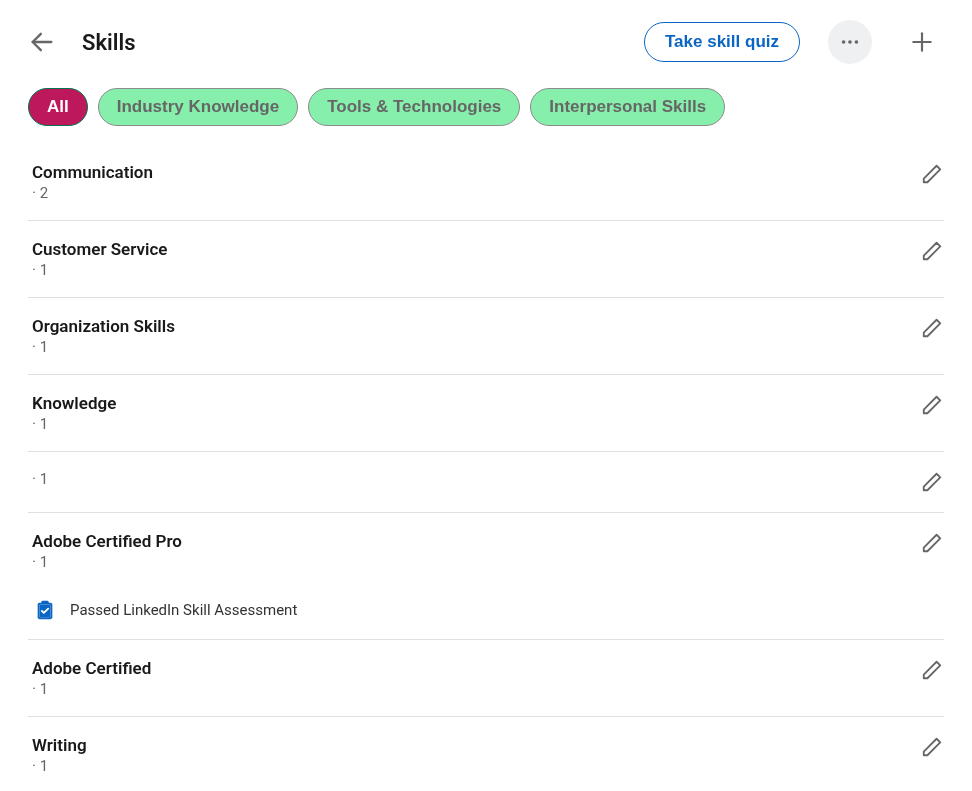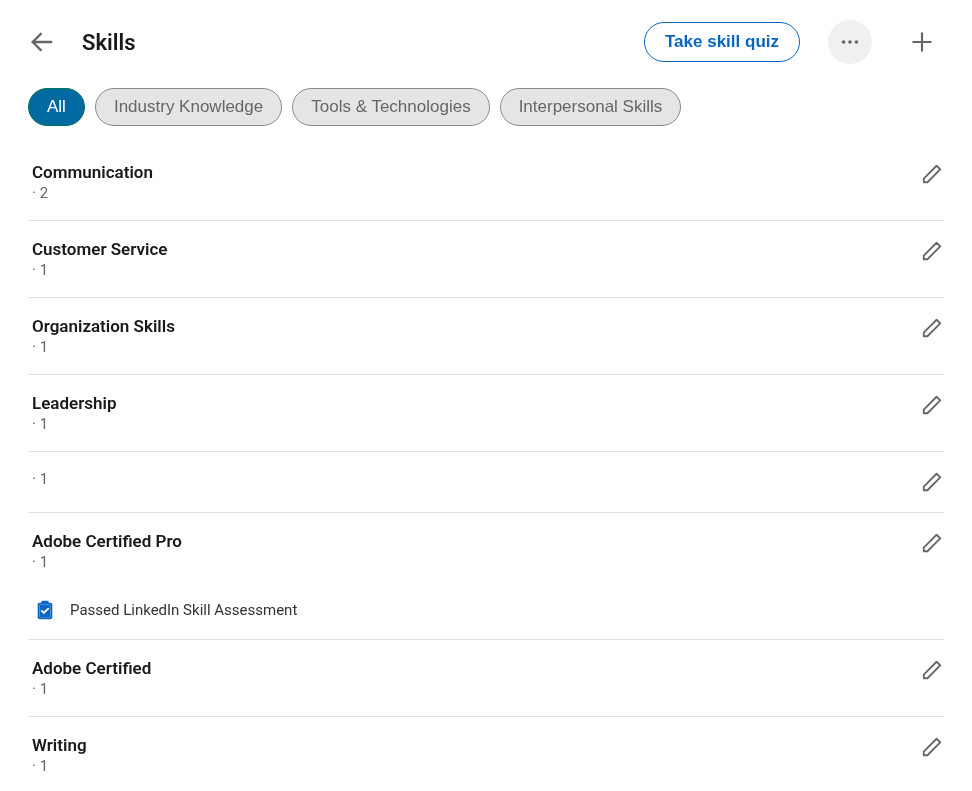--- a/index.html
+++ b/index.html
@@ -71,33 +71,33 @@
     .icon-button.add {
       background: transparent;
     }
     .filters {
       display: flex;
       gap: 10px;
       margin-bottom: 26px;
     }
     .filter-pill {
       border: 1px solid #8c8c8c;
-      background: #e5e5e5;
+      background: #86efac;
       color: #666;
       font-size: 17px;
-      font-weight: 400;
+      font-weight: 700;
       padding: 8px 18px;
       border-radius: 22px;
       cursor: pointer;
     }
     .filter-pill.active {
-      background: #0369a1;
+      background: #be185d;
       border-color: #01754f;
       color: #fff;
-      font-weight: 400;
+      font-weight: 700;
     }
     .skill-row {
       display: flex;
       align-items: flex-start;
       justify-content: space-between;
       padding: 18px 0;
       border-bottom: 1px solid #e0e0e0;
     }
     .skill-row:first-of-type {
       padding-top: 10px;
@@ -229,21 +229,21 @@
       </div>
       <div class="edit-icon">
         <svg width="22" height="22" viewBox="0 0 24 24" fill="none" stroke="currentColor" stroke-width="2" stroke-linecap="round" stroke-linejoin="round">
           <path d="M17 3l4 4L7 21H3v-4L17 3z"></path>
         </svg>
       </div>
     </div>
     <div class="skill-row">
       <div class="skill-info">
         <div class="skill-title-line">
-          <span class="skill-name">Leadership</span>
+          <span class="skill-name">Knowledge</span>
           <span class="skill-count">· 1</span>
         </div>
       </div>
       <div class="edit-icon">
         <svg width="22" height="22" viewBox="0 0 24 24" fill="none" stroke="currentColor" stroke-width="2" stroke-linecap="round" stroke-linejoin="round">
           <path d="M17 3l4 4L7 21H3v-4L17 3z"></path>
         </svg>
       </div>
     </div>
     <div class="skill-row">

